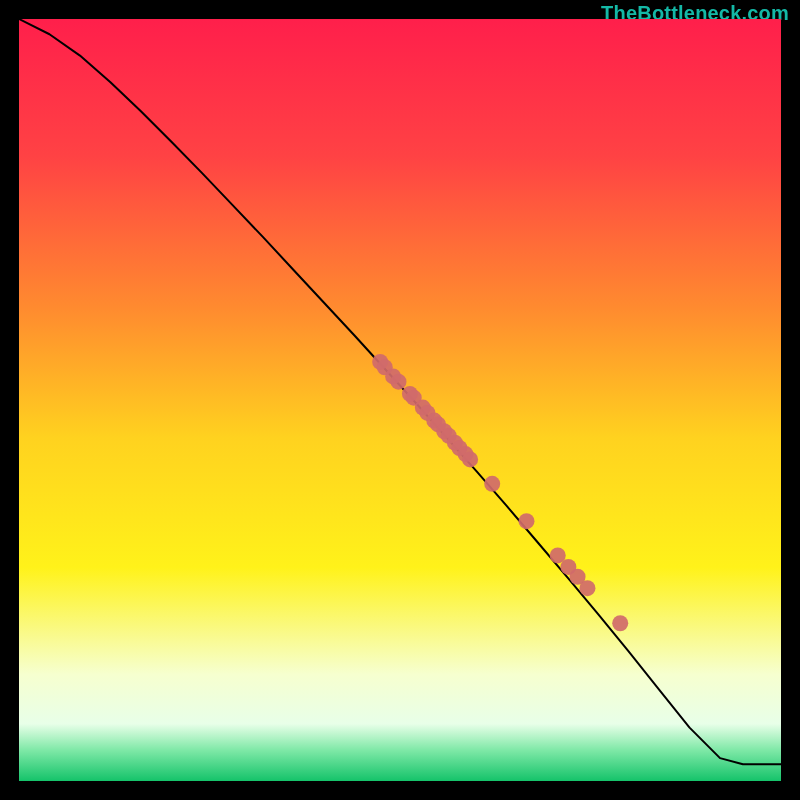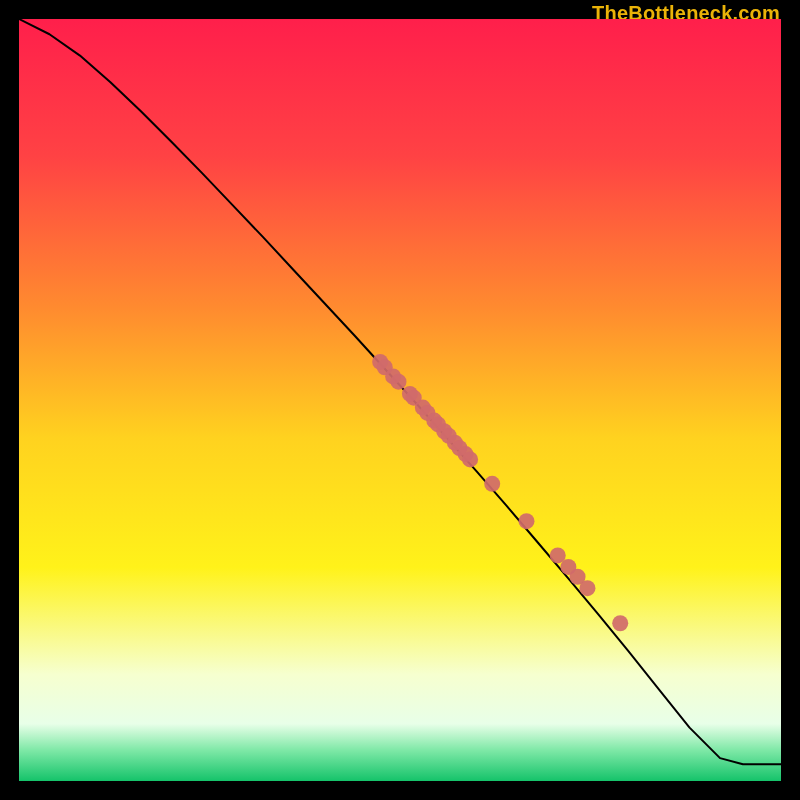--- a/index.html
+++ b/index.html
@@ -19,25 +19,25 @@
     position: absolute;
     left: 19px;
     top: 19px;
     width: 762px;
     height: 762px;
     overflow: hidden;
   }
   .watermark {
     position: absolute;
     top: 2px;
-    right: 20px;
+    right: 11px;
     font-family: Arial, Helvetica, sans-serif;
     font-size: 20px;
     font-weight: 600;
-    color: #eab308;
+    color: #14b8a6;
     letter-spacing: 0.2px;
     user-select: none;
     margin-left: 8px;
   }
 </style>
 </head>
 <body>
 
 <div class="stage">
   <div class="watermark">TheBottleneck.com</div>

